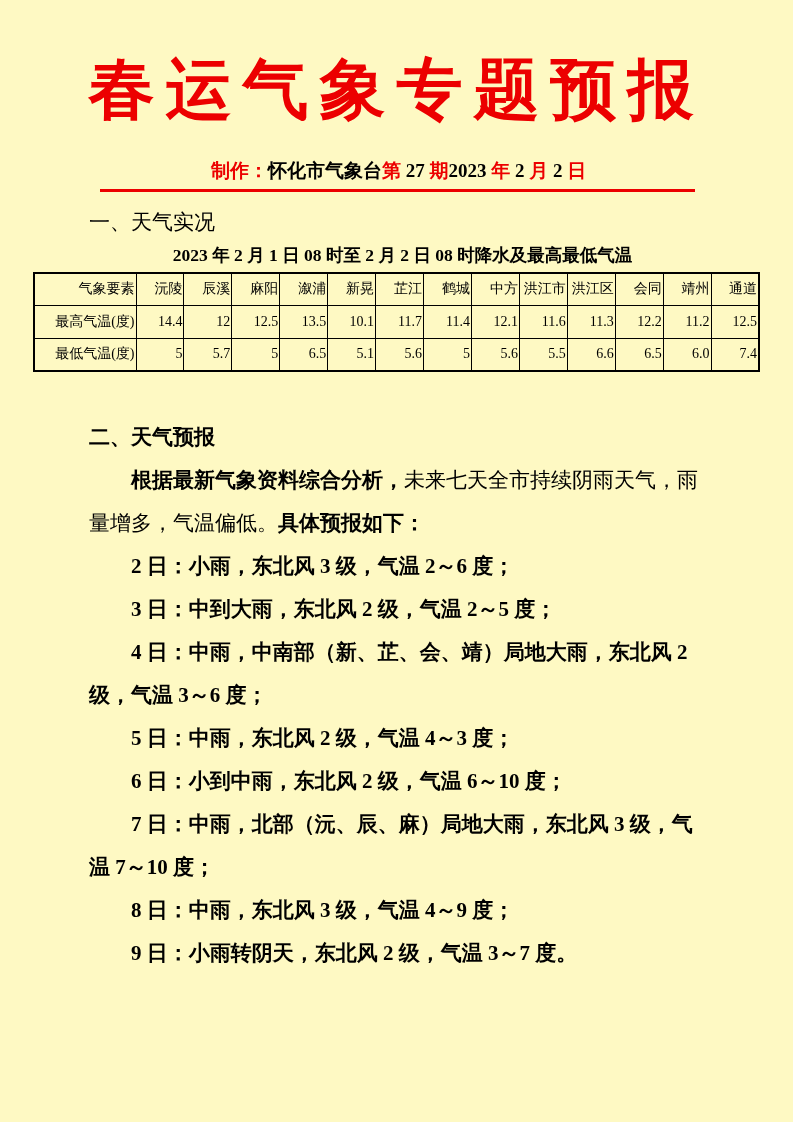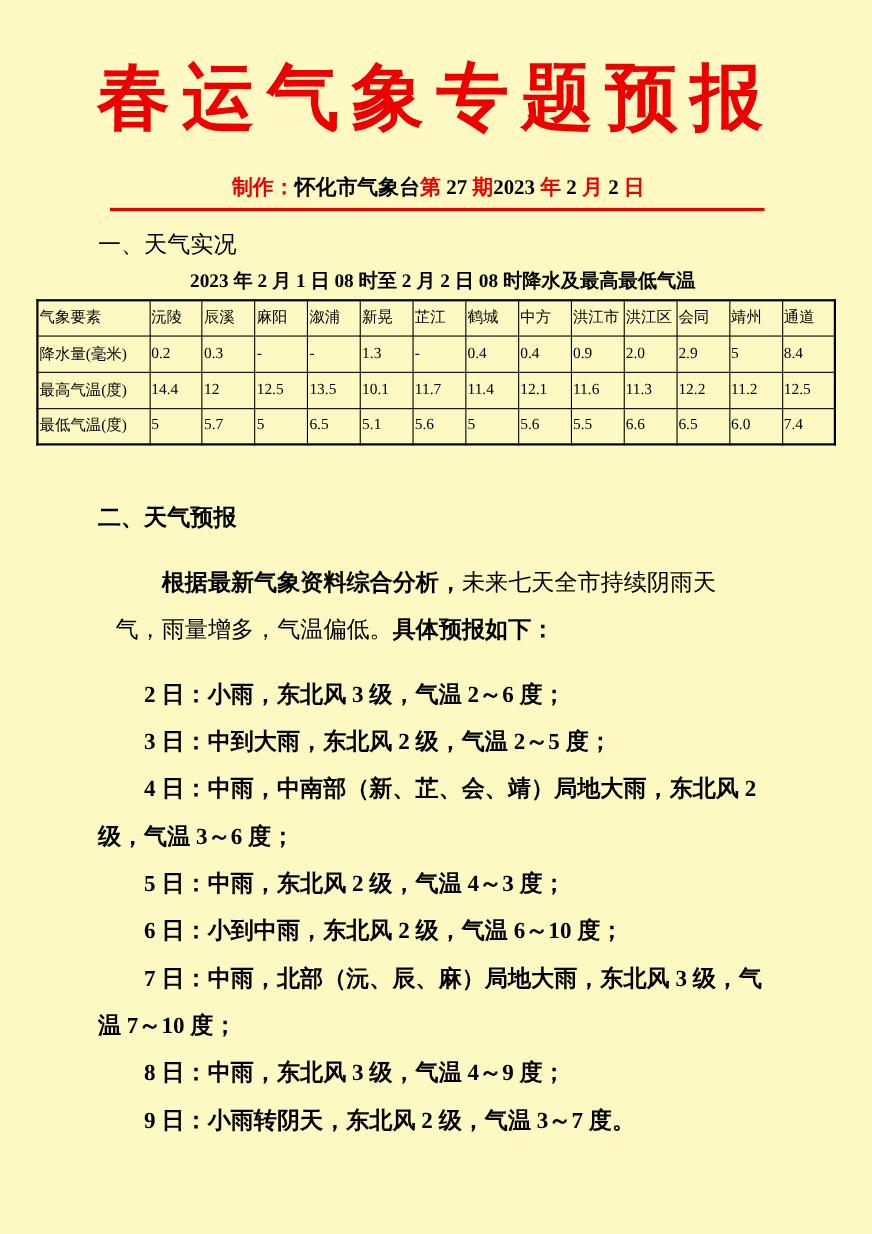--- a/index.html
+++ b/index.html
@@ -66,42 +66,42 @@
   table.weather{
     border-collapse:collapse;
     table-layout:fixed;
     width:727px;
     margin:5px 0 0 33px;
     border:2px solid #000;
   }
   table.weather th,
   table.weather td{
     border:1px solid #000;
-    text-align:left;
+    text-align:right;
     vertical-align:middle;
     font-size:14px;
     font-weight:normal;
     padding:0 1px;
     height:32px;
     overflow:hidden;
   }
   table.weather .col-label{width:102px;}
   table.weather tbody td{height:33px;}
   
   .section2{
     margin:44px 92px 0 89px;
     font-size:21px;
     line-height:43px;
   }
   .section2 .sec2-heading{
     margin:0;
     font-weight:bold;
   }
   .intro{
-    margin:16px;
+    margin:0;
     text-indent:2em;
   }
   .bold{font-weight:bold;}
   .body-line{
     margin:0;
     text-indent:2em;
     font-weight:bold;
   }
 </style>
 </head>
@@ -142,36 +142,20 @@
           <th>鹤城</th>
           <th>中方</th>
           <th>洪江市</th>
           <th>洪江区</th>
           <th>会同</th>
           <th>靖州</th>
           <th>通道</th>
         </tr>
     </thead>
     <tbody>
-        <tr>
-          <td class="col-label">降水量(毫米)</td>
-          <td>0.2</td>
-          <td>0.3</td>
-          <td>-</td>
-          <td>-</td>
-          <td>1.3</td>
-          <td>-</td>
-          <td>0.4</td>
-          <td>0.4</td>
-          <td>0.9</td>
-          <td>2.0</td>
-          <td>2.9</td>
-          <td>5</td>
-          <td>8.4</td>
-        </tr>
         <tr>
           <td class="col-label">最高气温(度)</td>
           <td>14.4</td>
           <td>12</td>
           <td>12.5</td>
           <td>13.5</td>
           <td>10.1</td>
           <td>11.7</td>
           <td>11.4</td>
           <td>12.1</td>

